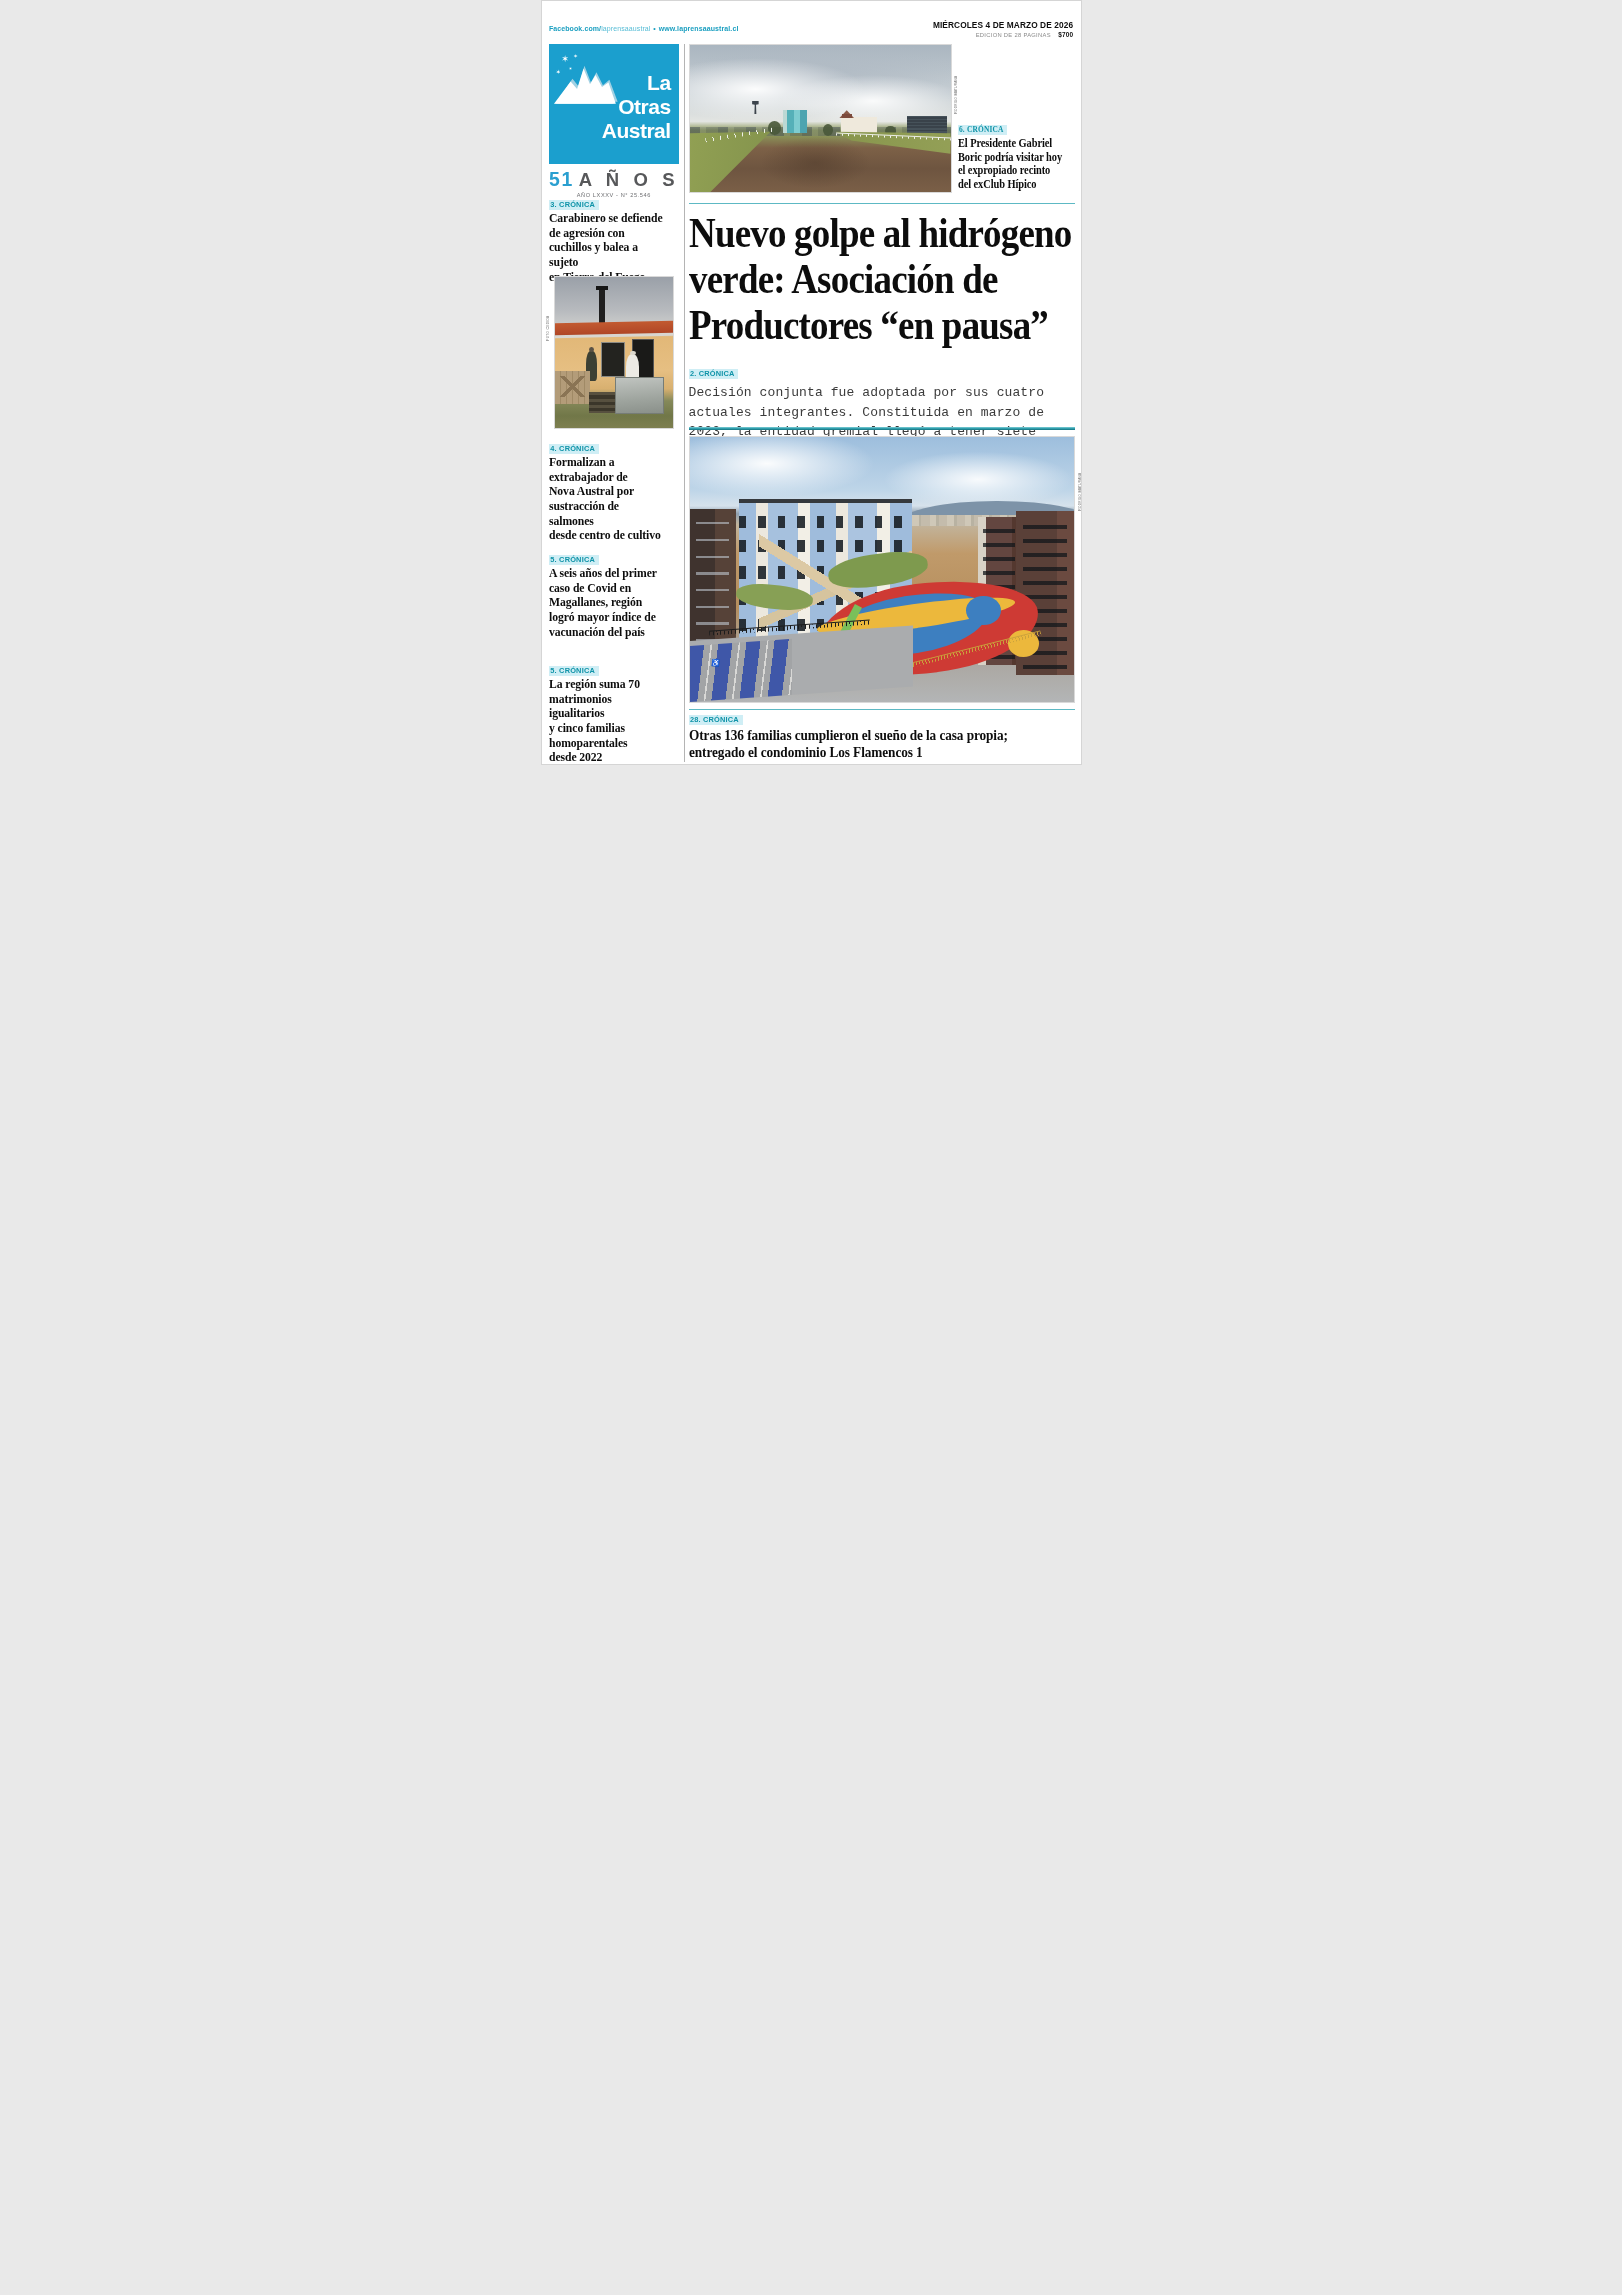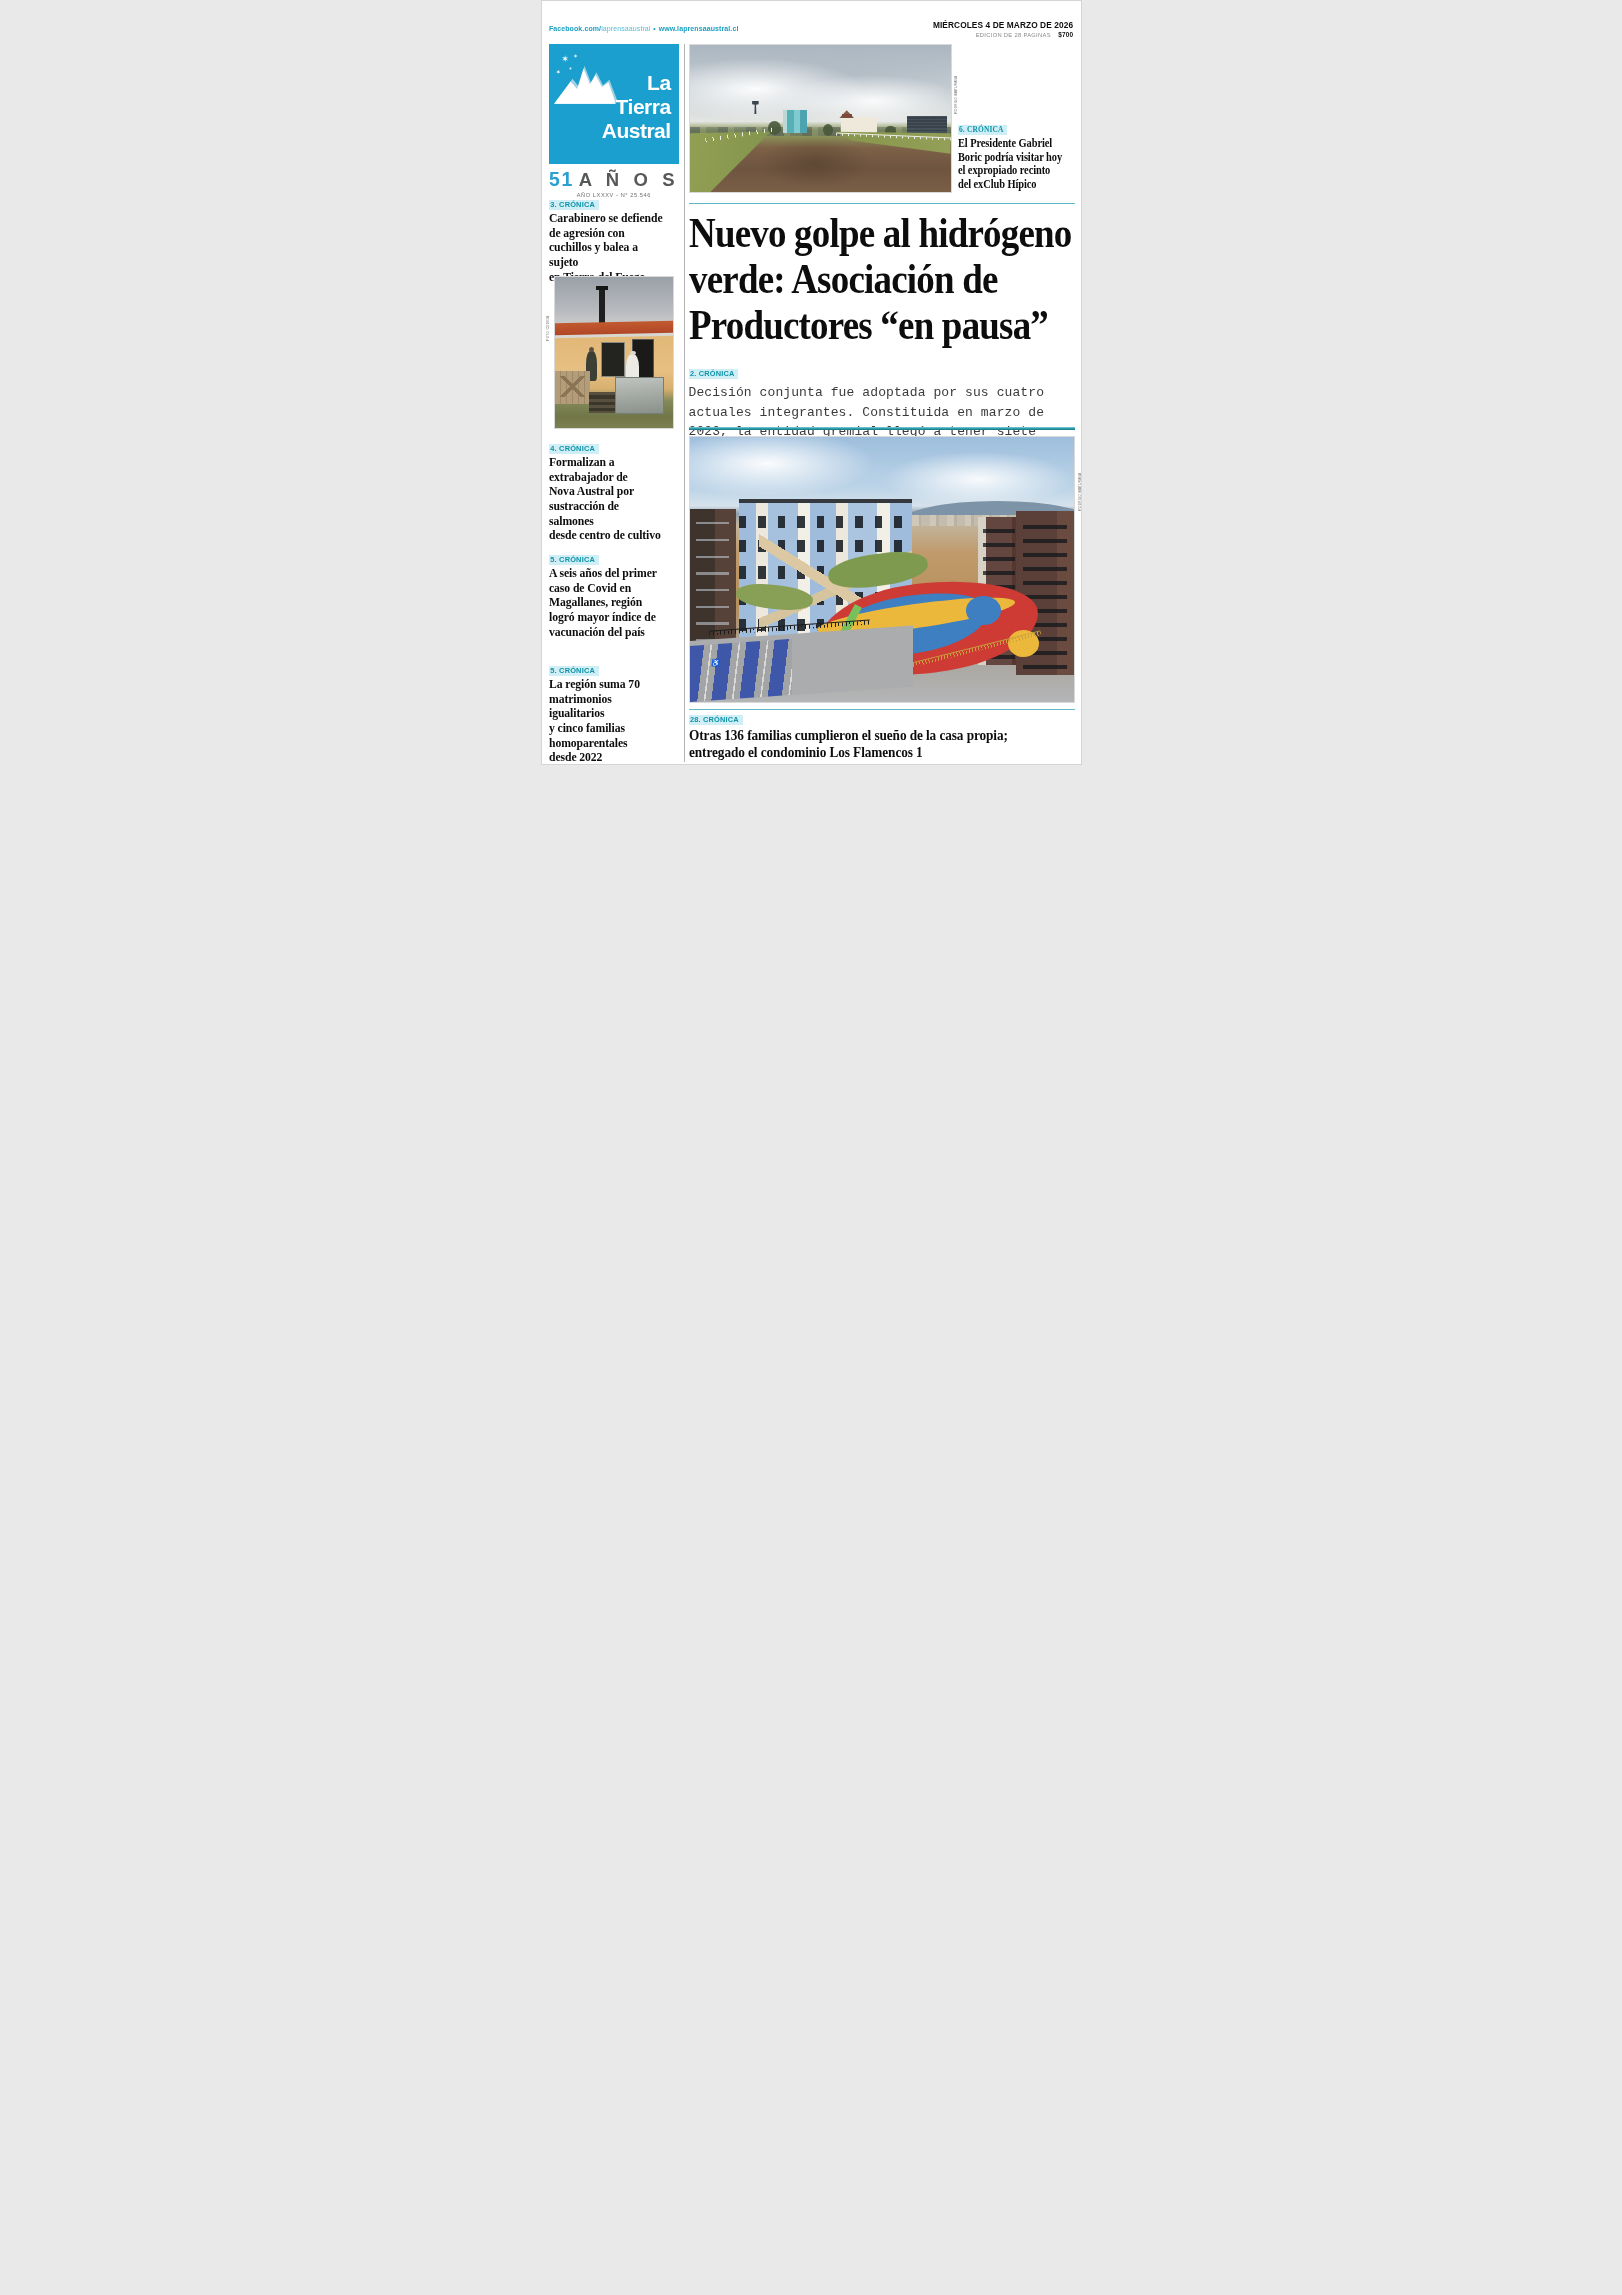--- a/index.html
+++ b/index.html
@@ -211,21 +211,21 @@
     <svg class="logo-art" width="74" height="60" viewBox="0 0 160 130">
       <text x="18" y="22" font-size="20" fill="#ffffff">✶</text>
       <text x="44" y="14" font-size="12" fill="#ffffff">✶</text>
       <text x="6" y="48" font-size="13" fill="#ffffff">✶</text>
       <text x="34" y="40" font-size="9" fill="#ffffff">✶</text>
       <polygon points="8,108 42,58 55,74 68,30 82,66 94,44 108,72 122,60 140,108" fill="#cfe2ea" opacity=".75"></polygon>
       <polygon points="2,112 38,64 52,80 66,36 80,70 92,50 106,76 120,66 136,112" fill="#ffffff"></polygon>
       <polygon points="2,112 60,96 136,112" fill="#ffffff" opacity=".9"></polygon>
     </svg>
     <div class="logo-text logo-la">La</div>
-    <div class="logo-text logo-prensa">Tierra</div>
+    <div class="logo-text logo-prensa">Otras</div>
     <div class="logo-text logo-austral">Austral</div>
   </div>
 
   <div class="anniv">
     <span class="num">51</span><span class="word">A Ñ O S</span>
   </div>
   <div class="anniv-sub">AÑO LXXXV - N° 25.546</div>
 
   <div class="v-divider"></div>
 

